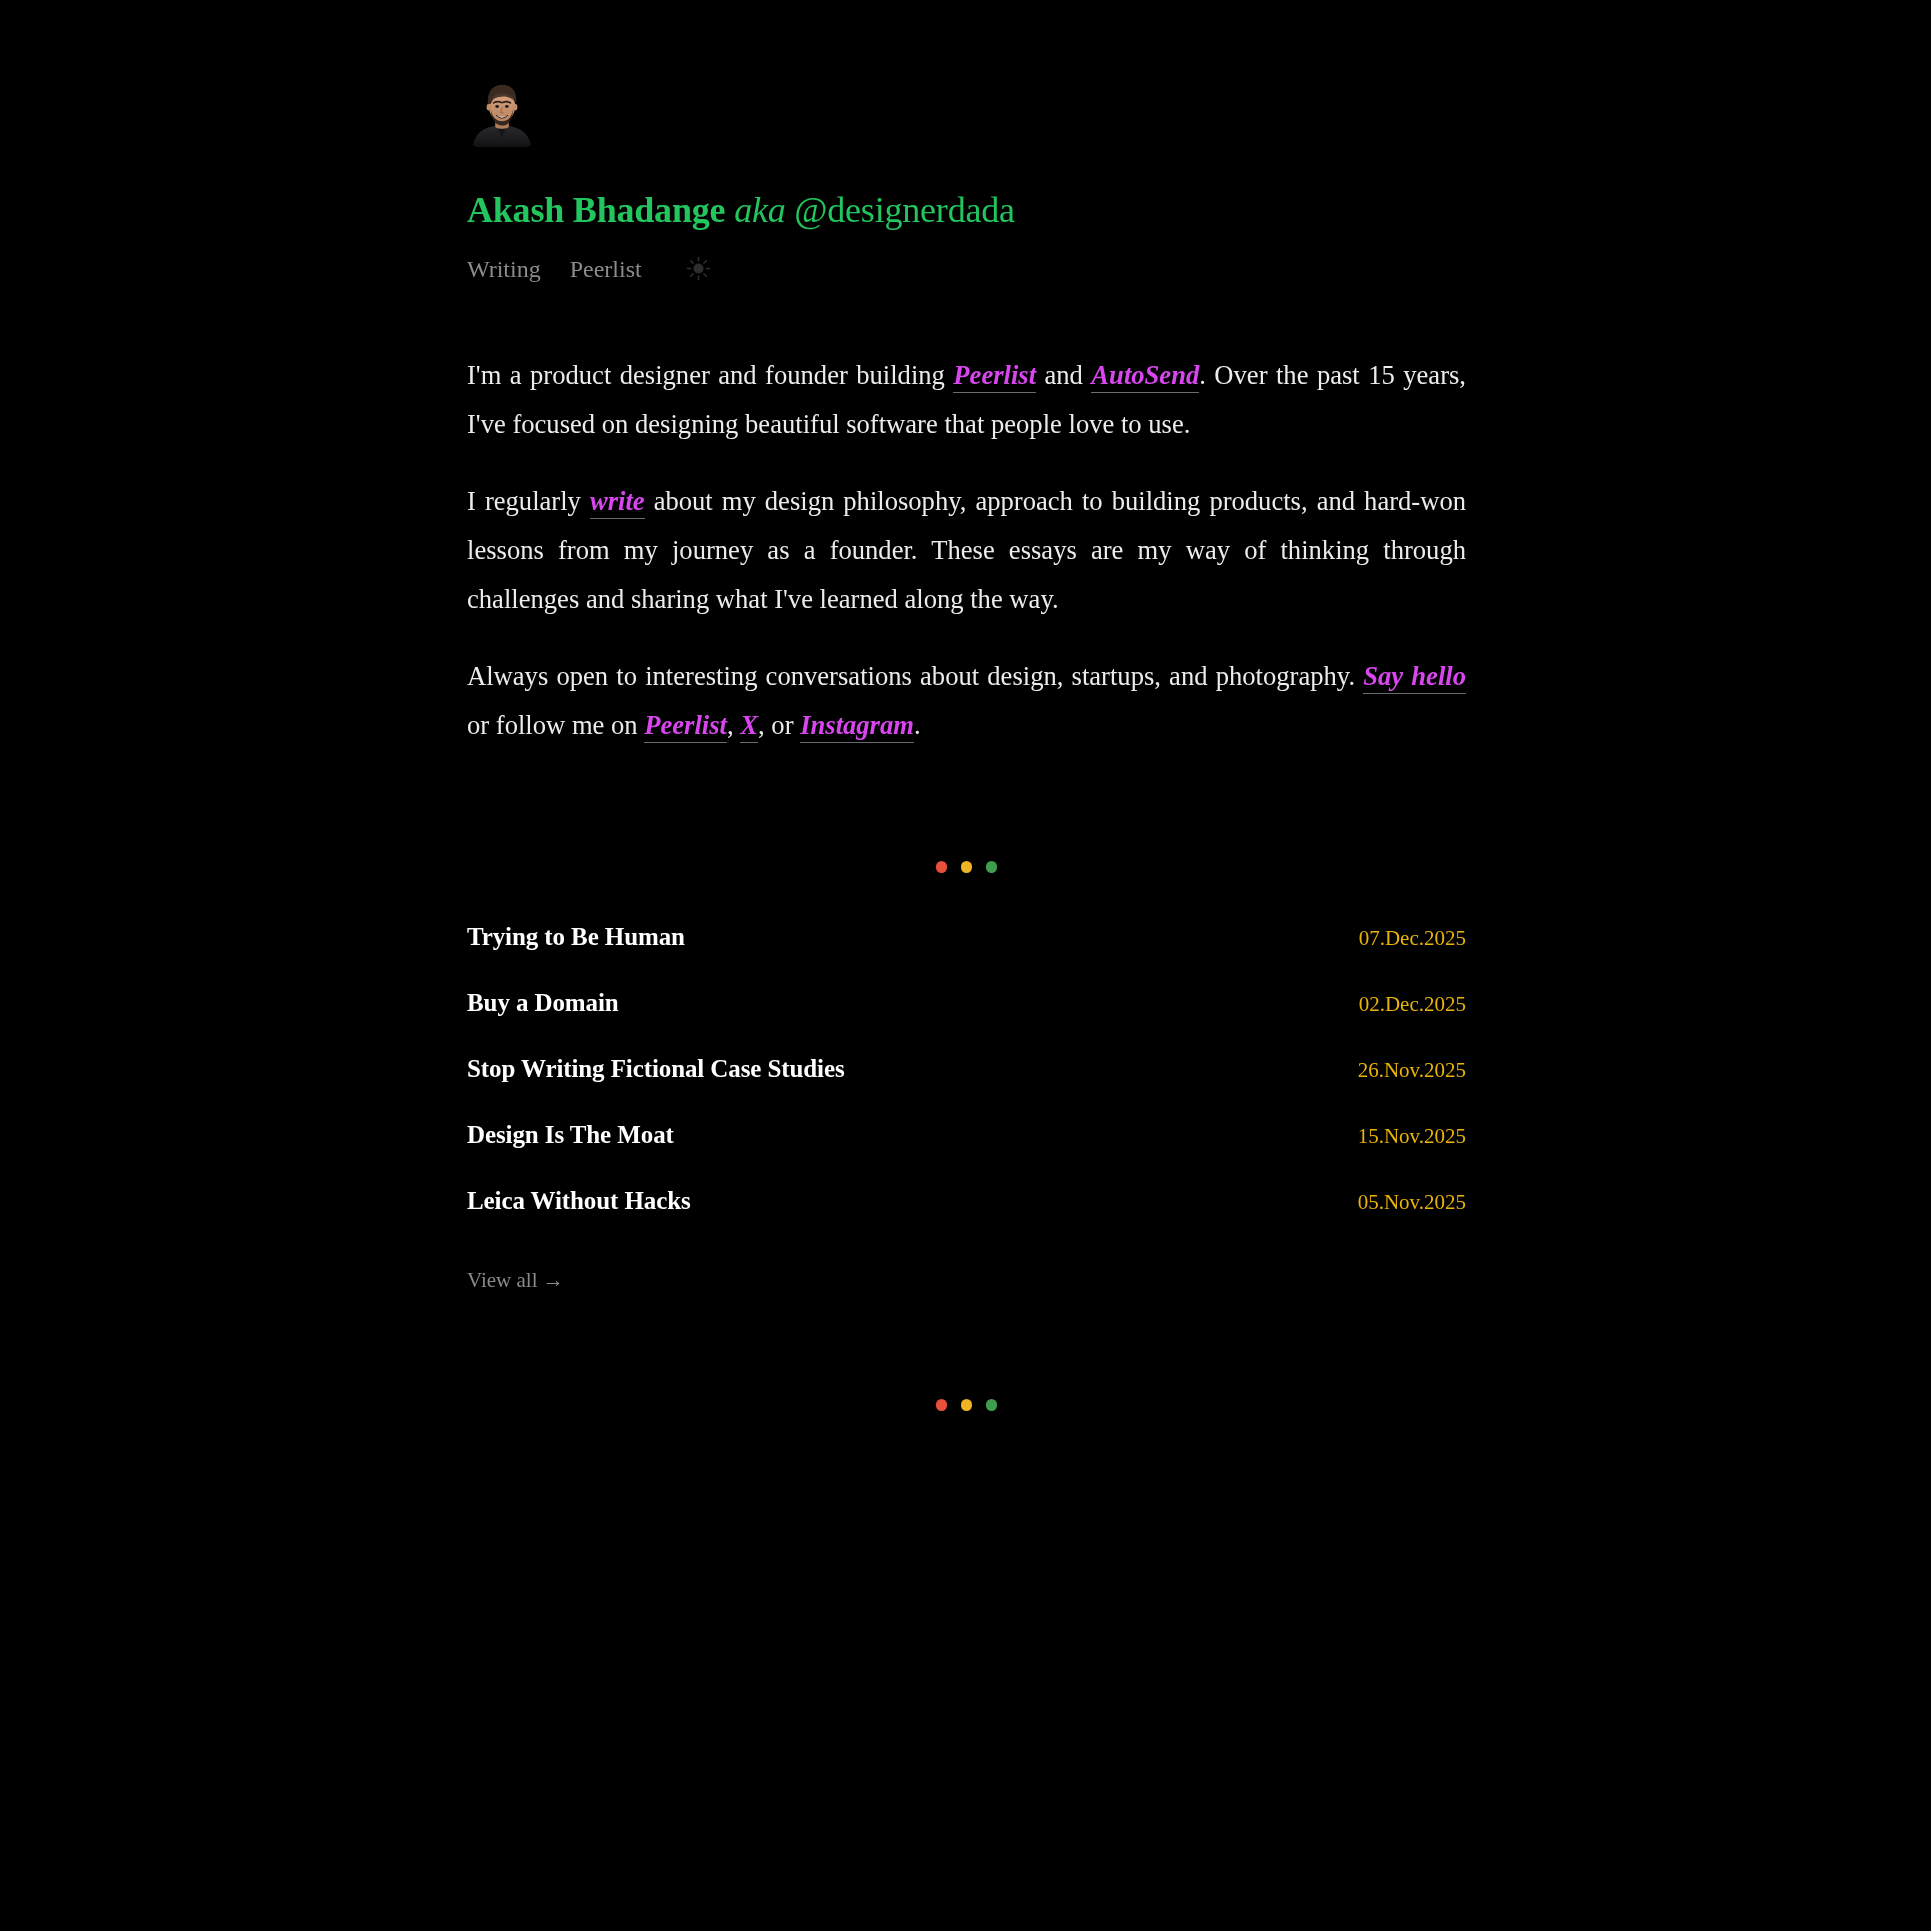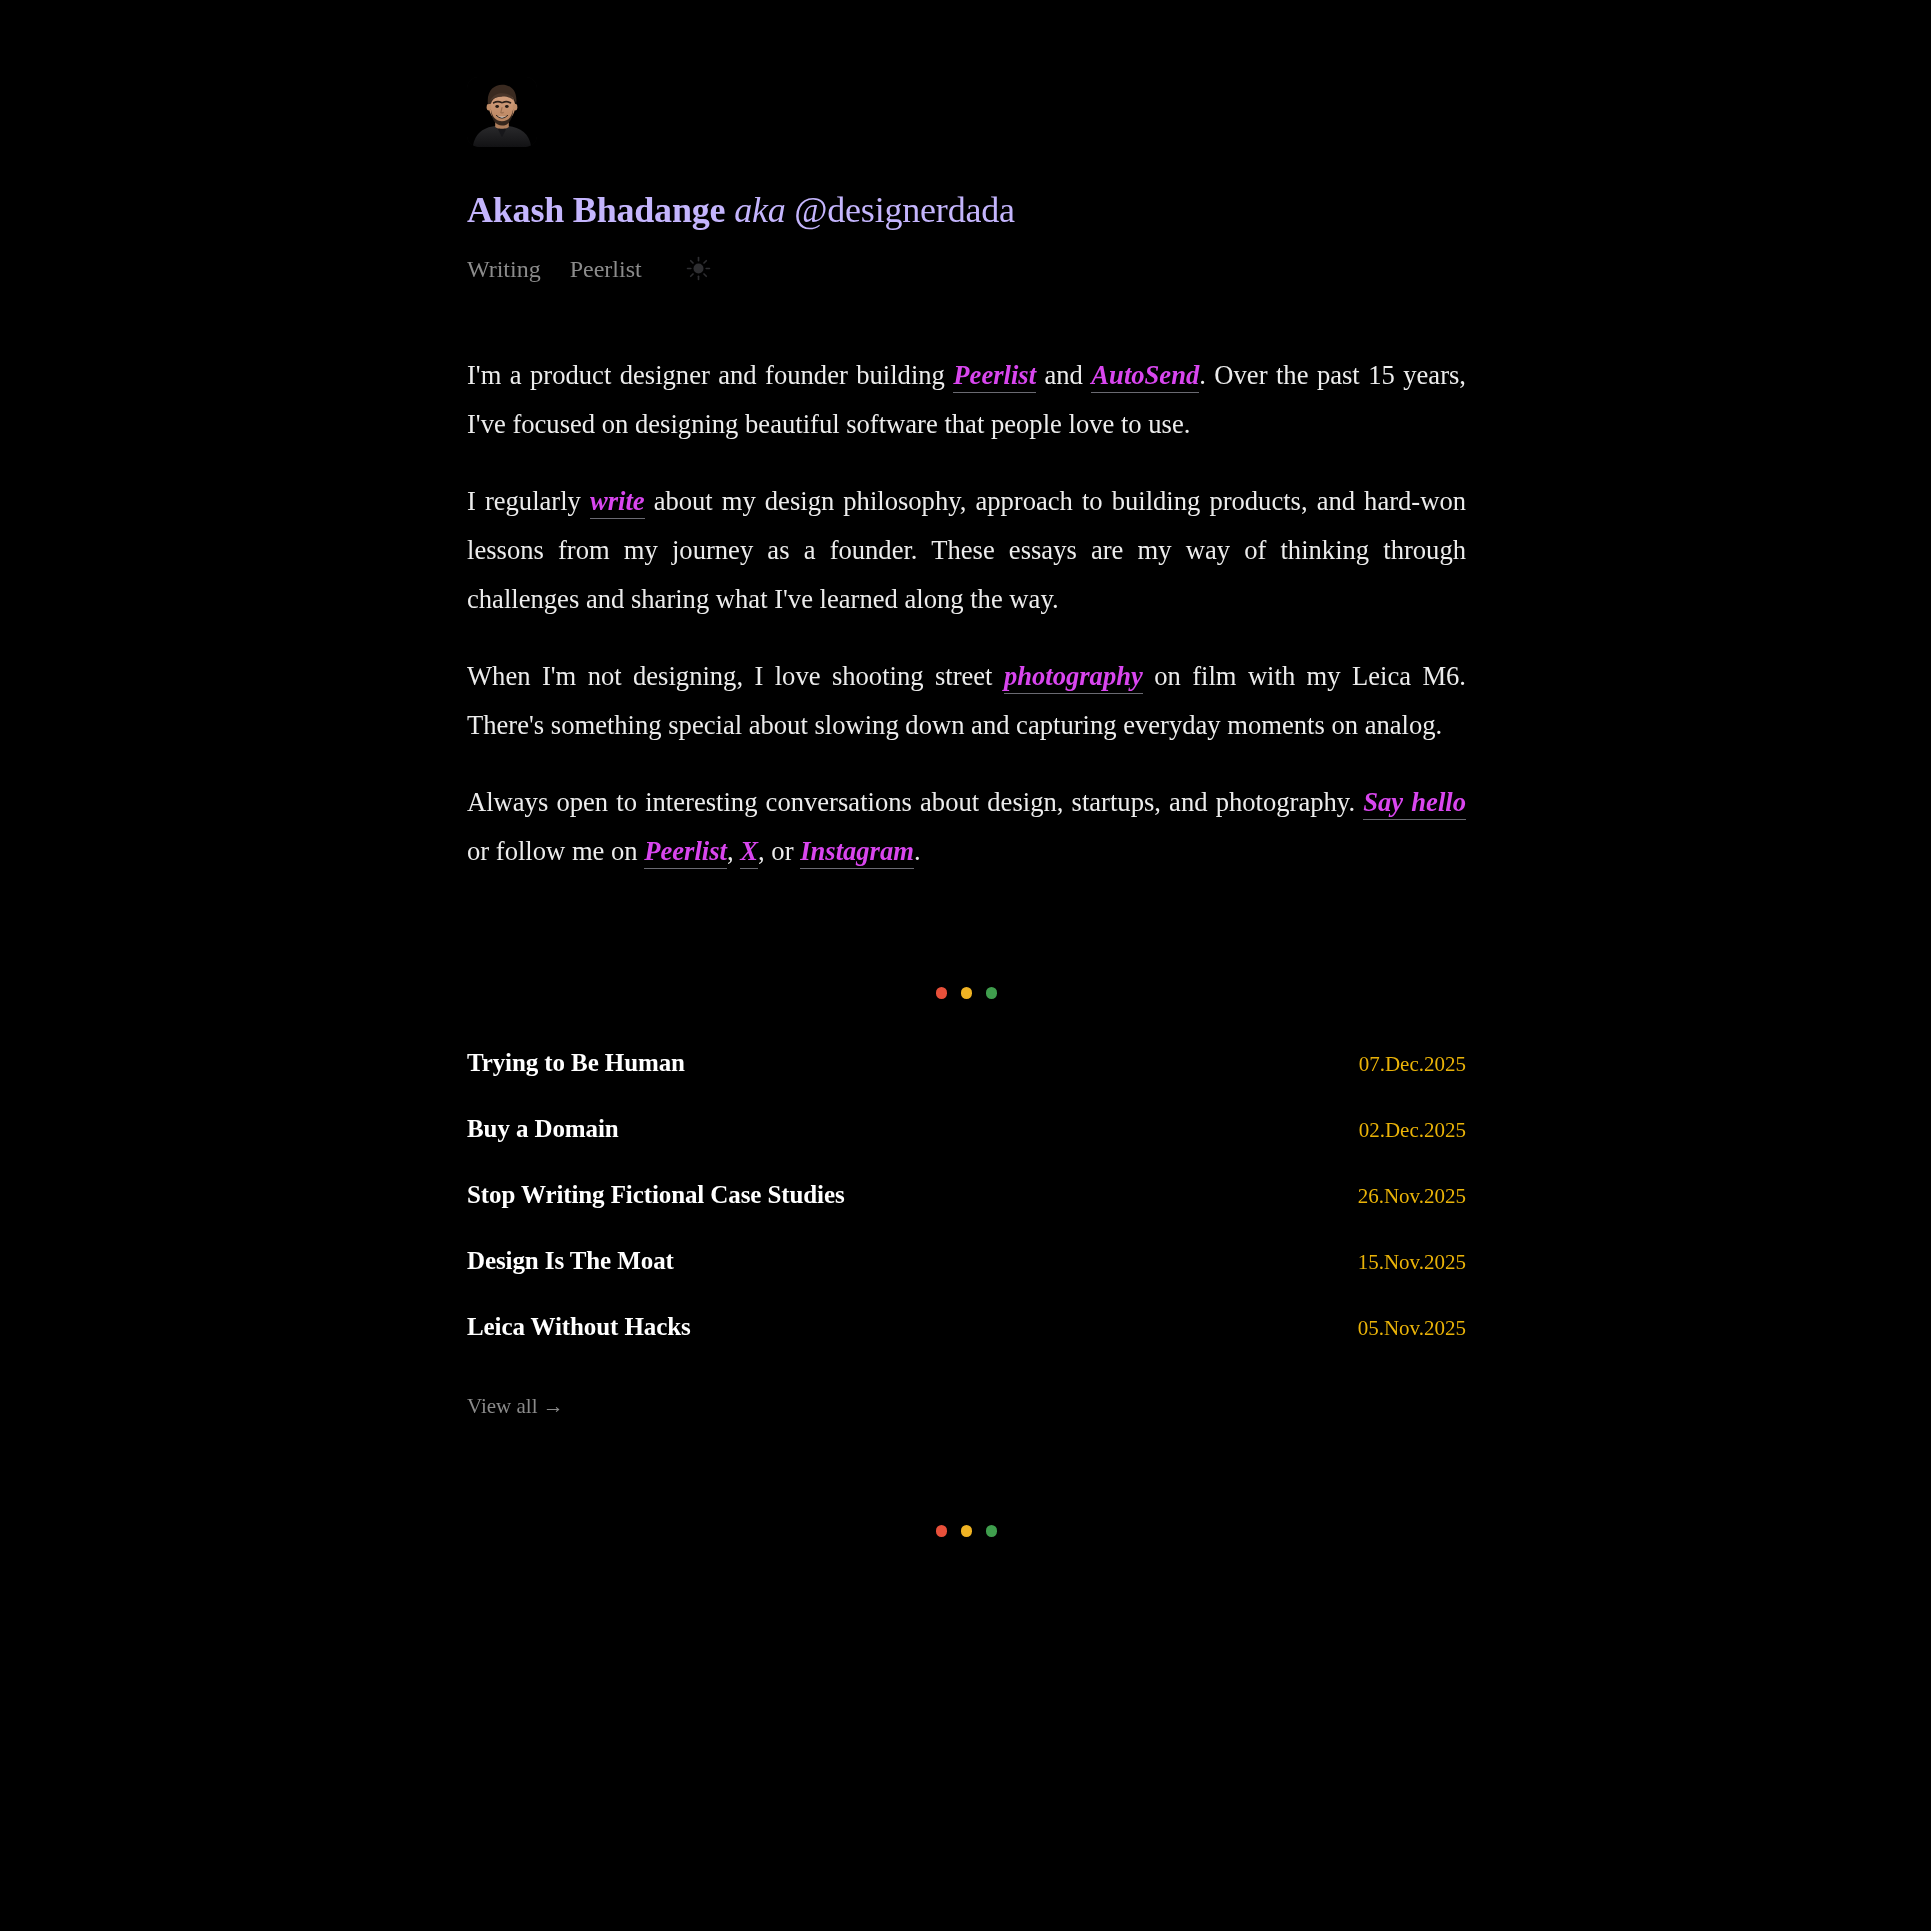--- a/index.html
+++ b/index.html
@@ -41,21 +41,21 @@
     background: #0a0a0a;
   }
   .avatar svg { display: block; width: 70px; height: 70px; }
 
   .site-title {
     margin-top: 42px;
     font-size: 36px;
     line-height: 1.18;
     font-weight: 700;
     letter-spacing: -0.2px;
-    color: #c4b5fd;
+    color: #22c55e;
   }
   .site-title .aka {
     font-style: italic;
     font-weight: 400;
   }
   .site-title .handle { font-weight: 400; }
 
   .nav {
     margin-top: 23px;
     display: flex;
@@ -225,21 +225,20 @@
           </svg>
         </span>
       </button>
     </nav>
 
     <section class="bio">
       <p><span>I'm a product designer and founder building </span><a href="#">Peerlist</a><span> and </span><a href="#">AutoSend</a><span>. Over the past 15 years, I've focused on designing beautiful software that people love to use.</span></p>
 
       <p><span>I regularly </span><a href="#">write</a><span> about my design philosophy, approach to building products, and hard-won lessons from my journey as a founder. These essays are my way of thinking through challenges and sharing what I've learned along the way.</span></p>
 
-      <p><span>When I'm not designing, I love shooting street </span><a href="#">photography</a><span> on film with my Leica M6. There's something special about slowing down and capturing everyday moments on analog.</span></p>
 
       <p><span>Always open to interesting conversations about design, startups, and photography. </span><a href="#">Say hello</a><span> or follow me on </span><a href="#">Peerlist</a><span>, </span><a href="#">X</a><span>, or </span><a href="#">Instagram</a><span>.</span></p>
     </section>
 
     <div class="dots top">
       <span class="dot" style="background: rgb(232, 80, 58);"></span>
       <span class="dot" style="background: rgb(240, 179, 35);"></span>
       <span class="dot" style="background: rgb(63, 158, 77);"></span>
     </div>
 

